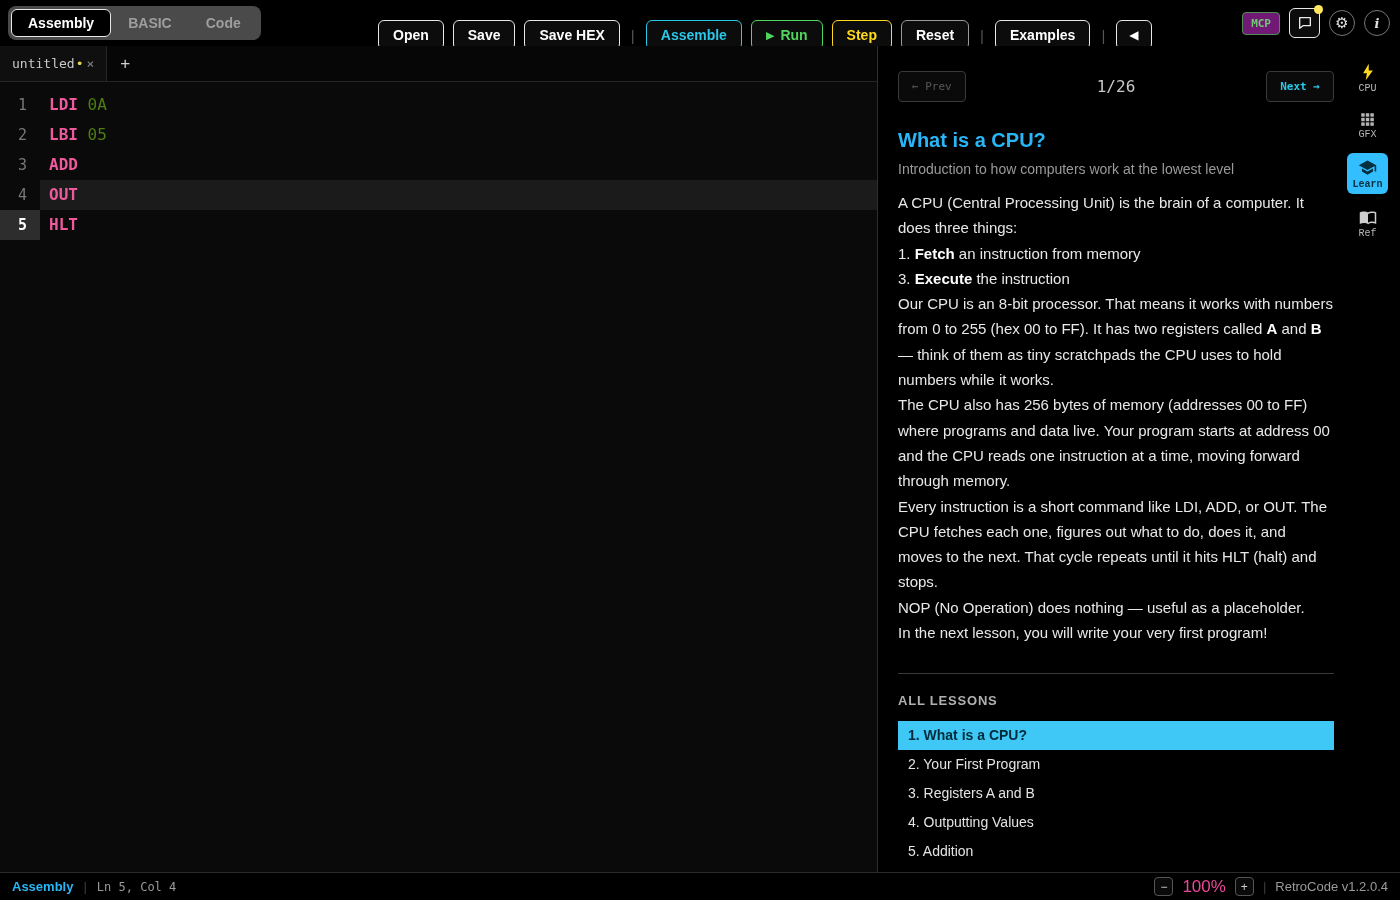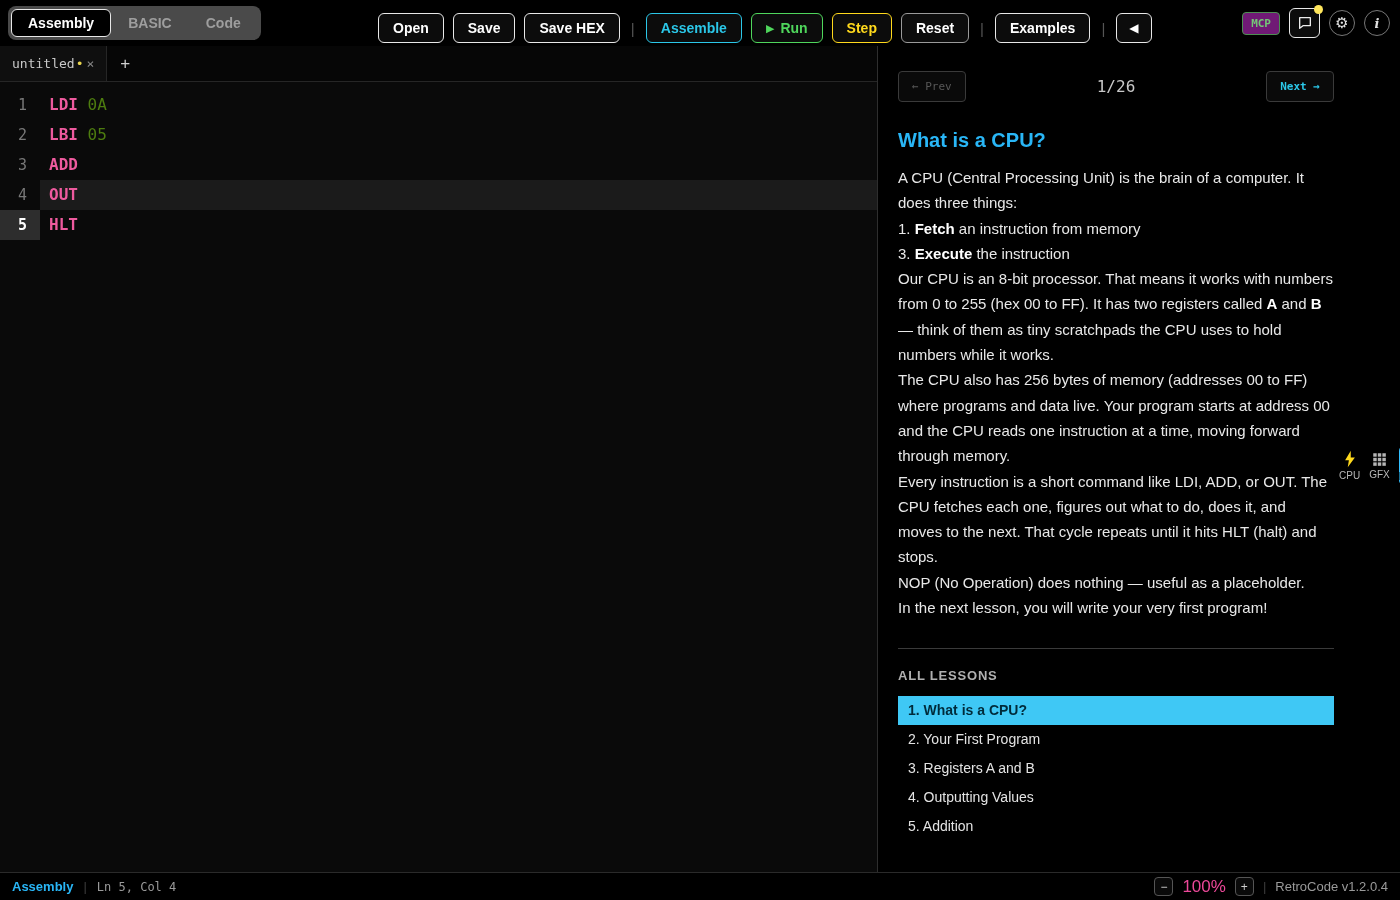--- a/index.html
+++ b/index.html
@@ -11,21 +11,21 @@
     position:relative;
   }
   button { font-family:"Liberation Sans", sans-serif; }
 
   
   .topbar { position:absolute; top:0; left:0; width:1400px; height:46px; background:#000; }
   .seg-group { position:absolute; left:8px; top:6px; display:flex; align-items:center; background:#4a4a4a; border-radius:8px; padding:3px; }
   .seg { background:transparent; border:none; color:#9e9e9e; font-weight:bold; font-size:14px; padding:6px 17px; border-radius:6px; cursor:pointer; }
   .seg.active { background:#000; color:#fff; border:1px solid #e8e8e8; padding:5px 16px; }
 
-  .center-group { position:absolute; left:378px; top:13px; display:flex; align-items:center; gap:9px; height:30px; }
+  .center-group { position:absolute; left:378px; top:20px; display:flex; align-items:center; gap:9px; height:30px; }
   .btn { height:30px; background:#0c0c0c; border:1.5px solid #e8e8e8; border-radius:6px; color:#fff;
          font-size:14px; font-weight:600; padding:0 14px; cursor:pointer; display:flex; align-items:center; gap:6px; }
   .btn.assemble { color:#2bc7e8; border-color:#2bc7e8; }
   .btn.run { color:#4fd65c; border-color:#4fd65c; }
   .btn.run .play { font-size:11px; font-family:"DejaVu Sans", sans-serif; }
   .btn.step { color:#ffd91c; border-color:#ffd91c; }
   .btn.reset { border-color:#9a9a9a; }
   .btn.collapse { padding:0 12px; font-size:12px; font-family:"DejaVu Sans", sans-serif; }
   .sep { color:#555; font-size:15px; margin:0 2px; }
 
@@ -74,22 +74,22 @@
   .lesson-body { margin-top:13px; font-size:15px; line-height:25.3px; color:#e8e8e8; }
   .lesson-body p { margin:0; }
   .lesson-body b { color:#fff; }
   .divider { margin:28px 0 0; border:none; border-top:1px solid #3a3a3a; }
   .lessons-header { margin-top:19px; font-size:13px; font-weight:bold; letter-spacing:0.8px; color:#b0b0b0; }
   .lesson-list { margin-top:13px; }
   .lesson-item { font-size:14px; padding:0 10px; height:29px; line-height:29px; color:#e3e3e3; cursor:pointer; }
   .lesson-item.active { background:#3fc8f5; color:#002b3a; font-weight:600; }
 
   
-  .side-rail { position:absolute; right:16px; top:46px; width:45px; bottom:28px; background:#000;
-               display:flex; flex-direction:row; align-items:center; padding-top:12px; gap:9px; }
+  .side-rail { position:absolute; right:10px; top:46px; width:45px; bottom:28px; background:#000;
+               display:flex; flex-direction:column; align-items:center; padding-top:12px; gap:9px;font-family:Liberation Mono, monospace; }
   .side-item { width:41px; padding:5px 0 4px; display:flex; flex-direction:column; align-items:center; gap:2px;
                border-radius:6px; cursor:pointer; }
   .side-label { font-size:10px; color:#b8b8b8; }
   .side-item.active { background:#33bfff; }
   .side-item.active .side-label { color:#04303f; font-weight:bold; }
 
   
   .statusbar { position:absolute; left:0; right:0; bottom:0; height:28px; background:#000; border-top:1px solid #2a2a2a;
                display:flex; align-items:center; padding:0 12px; }
   .sb-left { display:flex; align-items:center; gap:10px; }
@@ -184,20 +184,21 @@
   </div>
 
   <div class="learn-panel">
     <div class="lesson-nav">
       <button class="nav-btn prev">← Prev</button>
       <span class="page-ind">1/26</span>
       <button class="nav-btn next">Next →</button>
     </div>
 
     <h1 class="lesson-title">What is a CPU?</h1>
+    <div class="lesson-subtitle">Introduction to how computers work at the lowest level</div>
 
     <div class="lesson-body">
       <p><span>A CPU (Central Processing Unit) is the brain of a computer. It does three things:</span></p>
       <p><span>1. </span><b>Fetch</b><span> an instruction from memory</span></p>
       <p><span>3. </span><b>Execute</b><span> the instruction</span></p>
       <p><span>Our CPU is an 8-bit processor. That means it works with numbers from 0 to 255 (hex 00 to FF). It has two registers called </span><b>A</b><span> and </span><b>B</b><span> — think of them as tiny scratchpads the CPU uses to hold numbers while it works.</span></p>
       <p><span>The CPU also has 256 bytes of memory (addresses 00 to FF) where programs and data live. Your program starts at address 00 and the CPU reads one instruction at a time, moving forward through memory.</span></p>
       <p><span>Every instruction is a short command like LDI, ADD, or OUT. The CPU fetches each one, figures out what to do, does it, and moves to the next. That cycle repeats until it hits HLT (halt) and stops.</span></p>
       <p><span>NOP (No Operation) does nothing — useful as a placeholder.</span></p>
       <p><span>In the next lesson, you will write your very first program!</span></p>

